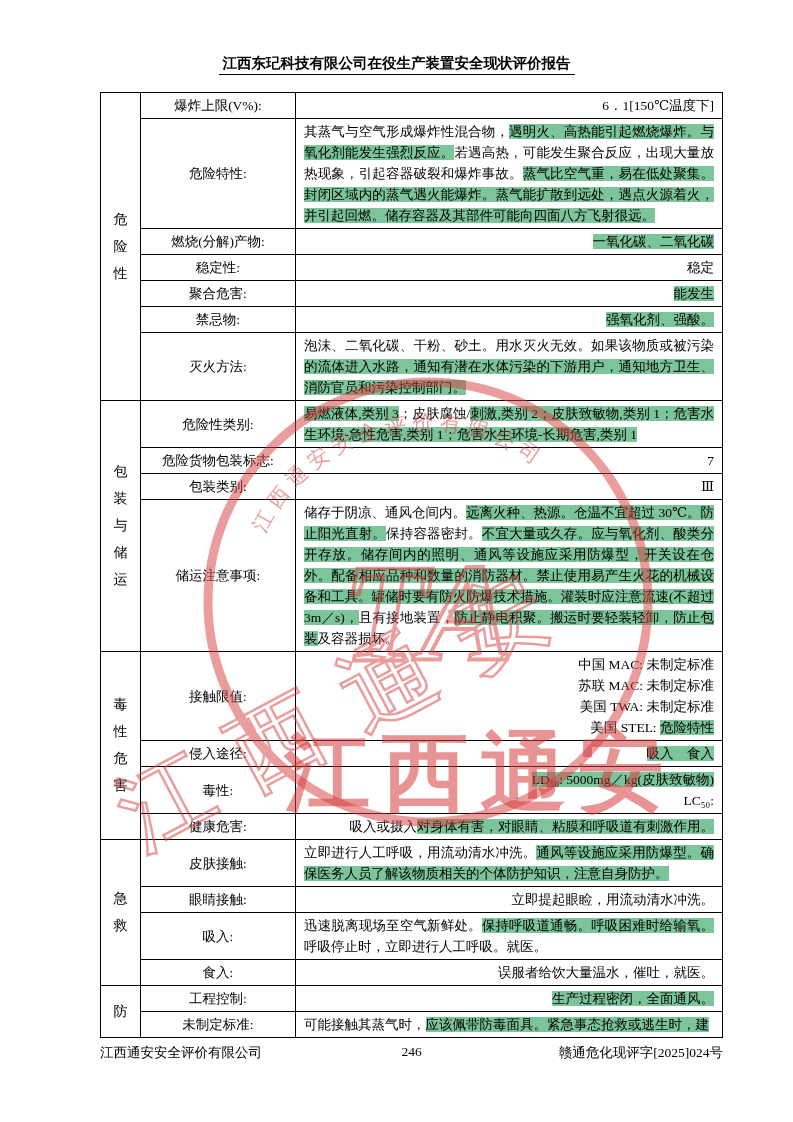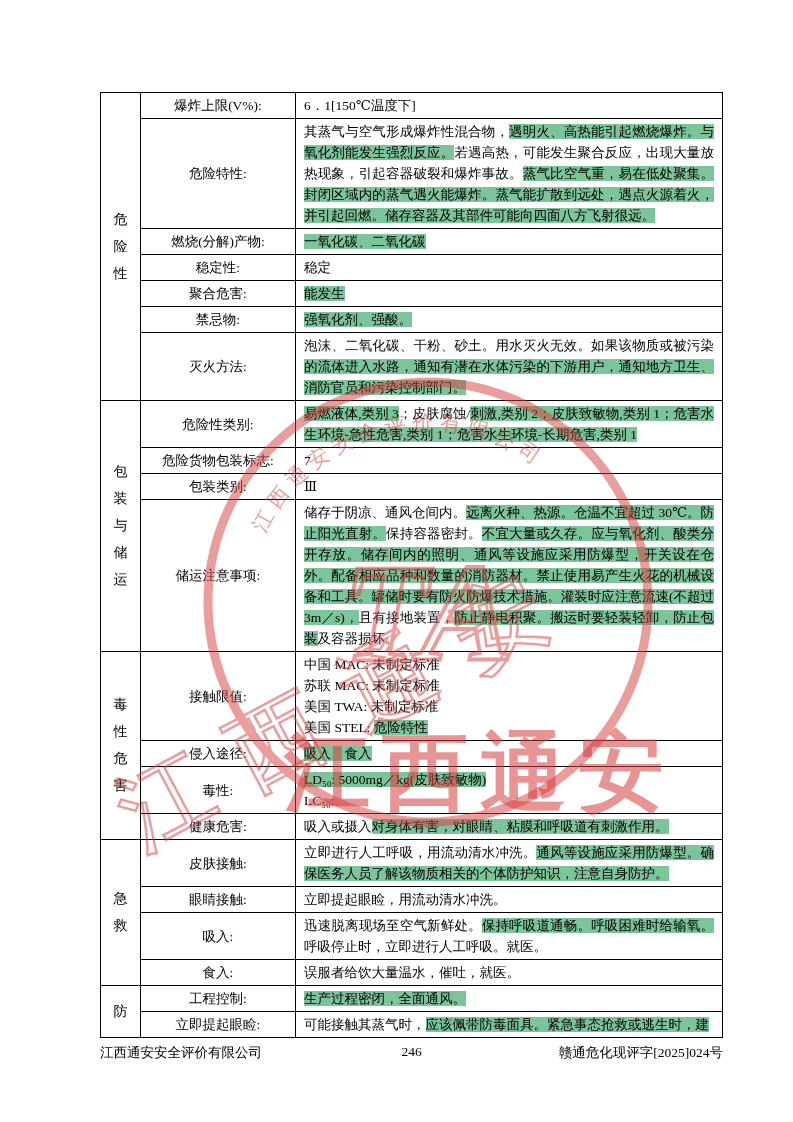--- a/index.html
+++ b/index.html
@@ -6,33 +6,36 @@
   body{width:793px;height:1122px;font-family:"Liberation Serif","DejaVu Serif",serif;color:#000;}
   .page{position:relative;width:793px;height:1122px;overflow:hidden;background:#fff;}
   .header{position:absolute;top:54px;left:0;width:100%;text-align:center;font-size:14.5px;font-weight:bold;}
   .header .title{border-bottom:1.5px solid #000;padding:0 4px 3px 4px;}
   table.safety{position:absolute;left:100px;top:92px;width:623px;border-collapse:collapse;table-layout:fixed;}
   table.safety td{border:1.5px solid #000;}
   .group-cell{padding:0;font-size:14px;vertical-align:middle;text-align:center;}
   .vlabel{display:flex;flex-direction:column;align-items:center;justify-content:center;gap:13px;line-height:1;}
   .attr-cell{text-align:center;vertical-align:middle;font-size:13.5px;padding:2px 3px;line-height:21px;}
   .val-cell{font-size:13.5px;padding:2px 8px;vertical-align:middle;line-height:21px;}
-  .val-cell.center{text-align:left;}
+  .val-cell.center{text-align:right;}
   .val-cell.just{text-align:justify;}
   tr{height:24px;}
   .hl{background:#7cc49a;}
   .footer{position:absolute;top:1044px;left:100px;width:623px;font-size:13.5px;display:flex;justify-content:space-between;}
   .footer .page-num{position:absolute;left:50%;transform:translateX(-50%);text-align:center;}
   .watermark{position:absolute;left:0;top:0;width:793px;height:1122px;pointer-events:none;}
 </style>
 </head>
 <body>
 
 <div class="page">
 
+  <div class="header">
+    <span class="title">江西东玘科技有限公司在役生产装置安全现状评价报告</span>
+  </div>
 
   <table class="safety">
     <colgroup>
       <col style="width:40px">
       <col style="width:155px">
       <col>
     </colgroup>
     <tbody>
         <tr>
           <td class="group-cell" rowspan="7">
@@ -151,21 +154,21 @@
         <tr>
           <td class="group-cell" rowspan="2">
             <div class="vlabel">
               <span>防</span>
             </div>
           </td>
           <td class="attr-cell">工程控制:</td>
           <td class="val-cell center"><span class="hl">生产过程密闭，全面通风。</span></td>
         </tr>
         <tr>
-          <td class="attr-cell">立即提起眼睑:</td>
+          <td class="attr-cell">未制定标准:</td>
           <td class="val-cell just"><span>可能接触其蒸气时，</span><span class="hl">应该佩带防毒面具。紧急事态抢救或逃生时，建</span></td>
         </tr>
       </tbody>
   </table>
 
   <svg class="watermark" viewBox="0 0 793 1122" xmlns="http://www.w3.org/2000/svg">
     <g opacity="0.5">
       <circle cx="428" cy="602" r="220" fill="none" stroke="#d63e3e" stroke-width="9"></circle>
       <path id="arcpath" d="M 255 560 A 180 180 0 0 1 601 560" fill="none"></path>
       <text font-size="21" letter-spacing="6" fill="#d63e3e" font-family="Liberation Serif, DejaVu Serif, serif">

